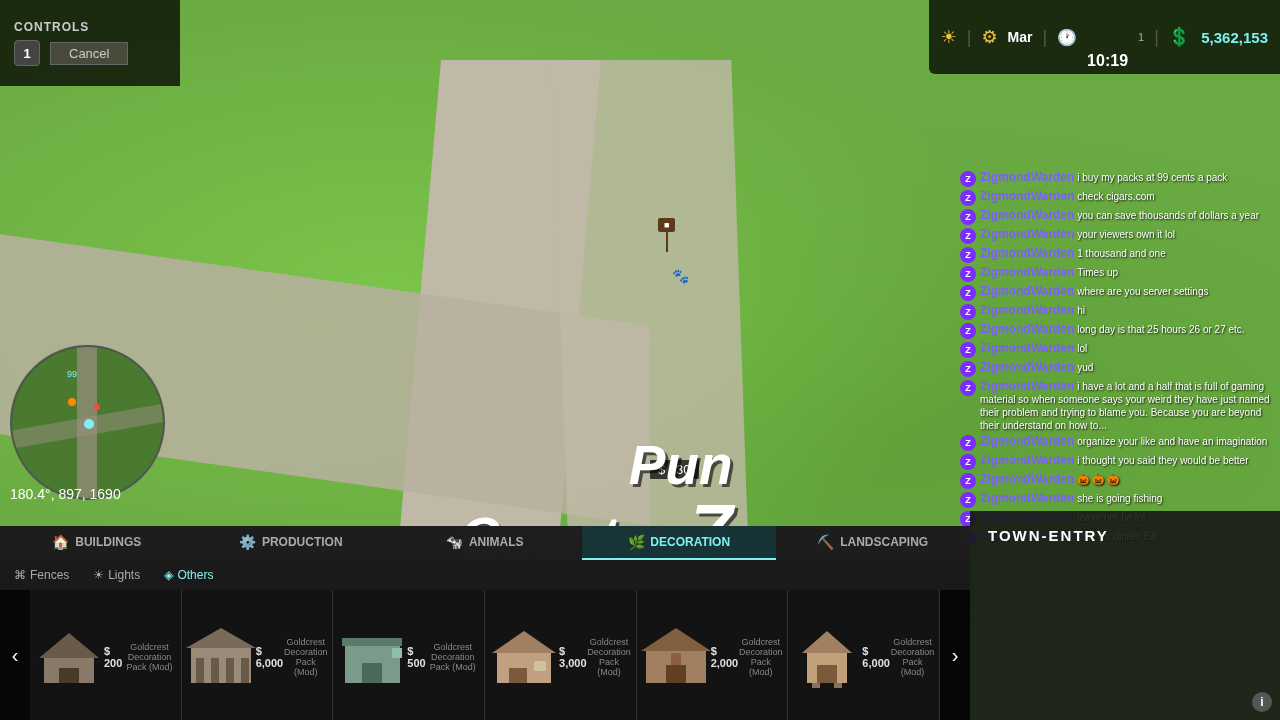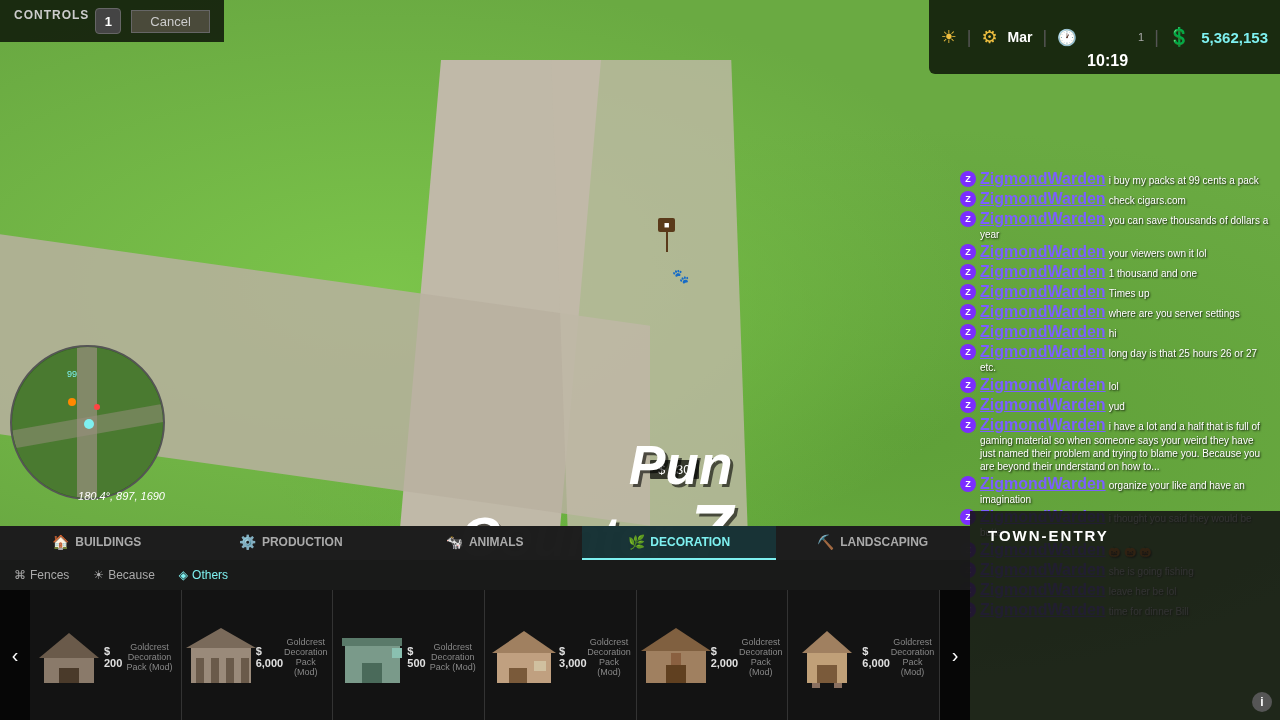--- a/index.html
+++ b/index.html
@@ -67,23 +67,23 @@
       color: #7ef0f0;
       font-size: 16px;
     }
 
     
     #controls-panel {
       position: absolute;
       top: 0; left: 0;
       background: rgba(0,0,0,0.75);
       color: white;
-      padding: 8px 14px;
-      display: flex;
-      flex-direction: row;
+      padding: 20px 14px;
+      display: flex;
+      flex-direction: column;
       gap: 6px;
       min-width: 180px;
     }
 
     #controls-title {
       font-size: 12px;
       font-weight: bold;
       letter-spacing: 1px;
       color: #ccc;
     }
@@ -146,22 +146,21 @@
       justify-content: center;
       font-size: 9px;
       font-weight: bold;
       flex-shrink: 0;
       margin-top: 1px;
     }
 
     .chat-user {
       color: #7b5fff;
       font-weight: bold;
-      font-size: 16px;
-      text-decoration: underline;
+      font-size: 12px;
     }
 
     .chat-text {
       color: white;
       font-size: 10px;
       line-height: 1.3;
       text-shadow: 1px 1px 2px rgba(0,0,0,0.9);
     }
 
     
@@ -632,21 +631,21 @@
       </div>
     </div>
 
   <div id="sub-tabs">
   <div class="sub-tab">
         <span class="sub-tab-icon">⌘</span>
         <span>Fences</span>
       </div>
       <div class="sub-tab">
         <span class="sub-tab-icon">☀</span>
-        <span>Because</span>
+        <span>Lights</span>
       </div>
       <div class="sub-tab active">
         <span class="sub-tab-icon">◈</span>
         <span>Others</span>
       </div>
     </div>
 
   <div id="item-carousel">
     <div class="carousel-arrow">‹</div>
     <div id="carousel-items">
@@ -743,15 +742,15 @@
 
       <circle cx="77" cy="77" r="5" fill="#7ef0f0"></circle>
       <circle cx="60" cy="55" r="4" fill="#ff8800"></circle>
       <circle cx="85" cy="60" r="3" fill="#ff4444"></circle>
       <text x="5" y="15" fill="white" font-size="9">35m</text>
       <text x="55" y="30" fill="#7ef0f0" font-size="9">99</text>
       <text x="5" y="148" fill="white" font-size="8">46</text>
     </svg>
   </div>
 </div>
-<div class="minimap-coords" style="position:absolute;bottom:218px;left:10px;color:white;font-size:11px;width:155px;text-align:right;font-style:italic;">180.4°, 897, 1690</div>
+<div class="minimap-coords" style="position:absolute;bottom:218px;left:10px;color:white;font-size:14px;width:155px;text-align:left;">180.4°, 897, 1690</div>
 
 <div id="info-icon">i</div>
 
 </body></html>

